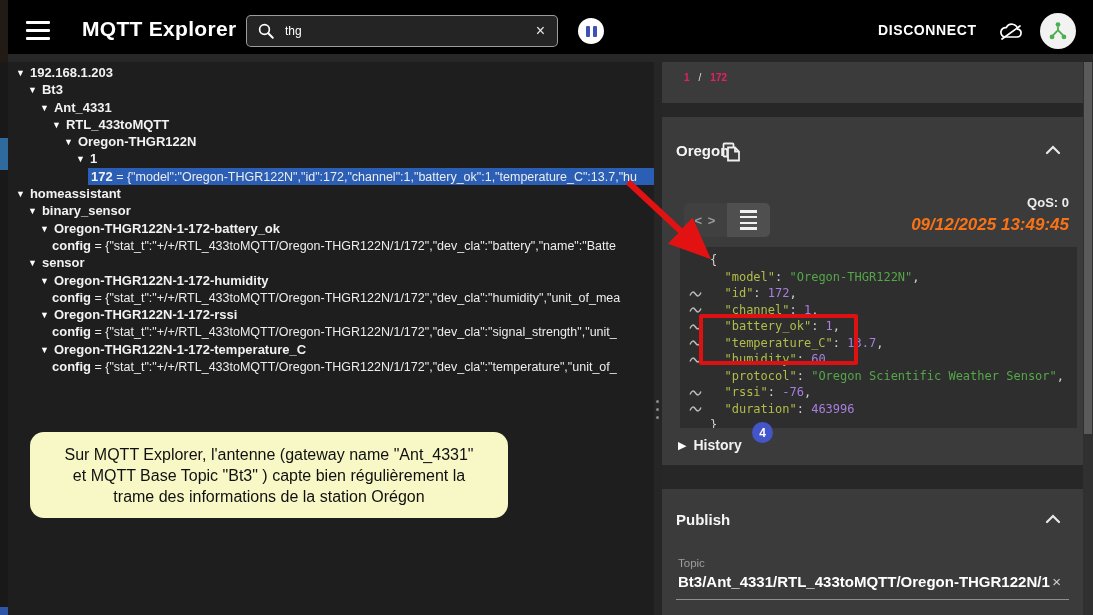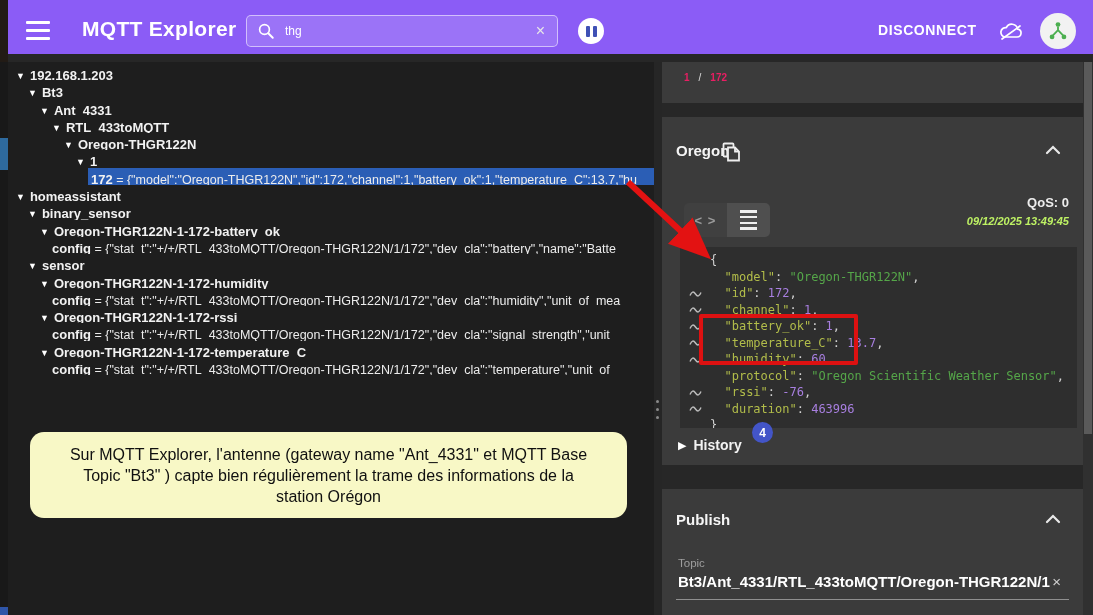--- a/index.html
+++ b/index.html
@@ -2,21 +2,21 @@
 <html><head>
 <meta charset="utf-8">
 <style>
   * { margin:0; padding:0; box-sizing:border-box; }
   html,body { width:1093px; height:615px; overflow:hidden; background:#272727;
               font-family:"Liberation Sans", sans-serif; }
   #stage { position:absolute; inset:0; width:1093px; height:615px; overflow:hidden; }
 
   
   .topbar { position:absolute; left:0; top:0; width:1093px; height:54px;
-            background:#8b5cf6; z-index:10; display:flex; align-items:center; }
+            background:#000000; z-index:10; display:flex; align-items:center; }
   .hamburger { position:absolute; left:26px; top:21px; width:24px; height:20px; cursor:pointer; }
   .hamburger span { display:block; height:3px; background:#fff; border-radius:1px; margin-bottom:5px; }
   .app-title { position:absolute; left:82px; top:17px; color:#fff; font-size:21px; font-weight:bold; letter-spacing:.3px; }
   .searchbox { position:absolute; left:246px; top:15px; width:312px; height:32px;
                background:rgba(255,255,255,.14); border:1px solid rgba(255,255,255,.55);
                border-radius:5px; display:flex; align-items:center; padding:0 10px; }
   .searchbox svg { flex:0 0 auto; }
   .searchbox input { flex:1; background:transparent; border:none; outline:none;
                      color:#fff; font-size:12px; margin-left:10px; font-family:"Liberation Sans",sans-serif; }
   .search-clear { color:#e8e8e8; font-size:16px; cursor:pointer; padding:0 2px; }
@@ -31,29 +31,29 @@
 
   
   .left-strip { position:absolute; left:0; top:0; width:8px; height:615px; background:#191919; z-index:20; }
   .left-strip .top-shade { position:absolute; left:0; top:0; width:8px; height:62px; background:#221b15; }
   .left-strip .thumb1 { position:absolute; left:0; top:138px; width:8px; height:32px; background:#2e6a9e; }
   .left-strip .thumb2 { position:absolute; left:0; top:607px; width:8px; height:8px; background:#2f55a8; }
 
   
   .tree-panel { position:absolute; left:8px; top:62px; width:646px; height:553px;
                 background:#1e1e1e; overflow:hidden; }
-  .tree-row { height:17.3px; line-height:24px; white-space:nowrap; overflow:hidden;
+  .tree-row { height:17.3px; line-height:18px; white-space:nowrap; overflow:hidden;
               color:#f2f2f2; font-size:13px; cursor:pointer; }
   .tree-row .tri { color:#fff; font-size:9px; margin-right:5px; vertical-align:1px; }
   .tree-row .tname { font-weight:bold; }
   .tree-row .tpayload { font-weight:normal; color:#ececec; font-size:12.5px; }
   .tree-row.selected { background:#2b5eb5; }
 
   
-  .note-box { position:absolute; left:30px; top:432px; width:597px; height:86px;
+  .note-box { position:absolute; left:30px; top:432px; width:478px; height:86px;
               background:#f8f8c6; border-radius:14px; color:#101010;
               font-size:16px; line-height:21px; text-align:center;
               display:flex; align-items:center; justify-content:center; padding:8px 34px; z-index:5; }
 
   
   .splitter { position:absolute; left:654px; top:62px; width:8px; height:553px; background:#262626; }
   .splitter .dots { position:absolute; left:2px; top:338px; display:flex; flex-direction:column; gap:5px; }
   .splitter .dots i { width:3px; height:3px; border-radius:50%; background:#8a8a8a; }
 
   
@@ -72,21 +72,21 @@
 
   .view-toggle { position:absolute; left:22px; top:86px; width:86px; height:34px;
                  border-radius:5px; overflow:hidden; display:flex; }
   .view-toggle .seg { width:43px; display:flex; align-items:center; justify-content:center; cursor:pointer; }
   .seg-code { background:#404040; color:#9c9c9c; font-size:13px; font-weight:bold; letter-spacing:1px; }
   .seg-raw  { background:#4f4f4f; }
   .seg-raw i { display:block; width:17px; height:2.5px; background:#efefef; margin:1.6px 0; }
   .seg-raw .bars { display:flex; flex-direction:column; }
 
   .qos { position:absolute; right:14px; top:78px; color:#ededed; font-size:13px; font-weight:bold; }
-  .stamp { position:absolute; right:14px; top:98px; color:#bef264; font-size:11px;
+  .stamp { position:absolute; right:14px; top:98px; color:#f97316; font-size:17px;
            font-weight:bold; font-style:italic; }
 
   .code-block { position:absolute; left:18px; top:130px; width:397px; height:181px;
                 background:#2e2e2e; font-family:"DejaVu Sans Mono", monospace; font-size:12px;
                 padding-top:5px; overflow:hidden; }
   .json-line { height:16.5px; line-height:16.5px; white-space:pre; display:flex; }
   .json-line .gutter { width:30px; flex:0 0 30px; display:flex; align-items:center; justify-content:center; }
   .jkey { color:#b2bd4a; } .jstr { color:#55a649; } .jnum { color:#a87fe0; } .jpunc { color:#d2d2d2; }
 
   .history-row { position:absolute; left:16px; top:320px; display:flex; align-items:center; cursor:pointer; }

